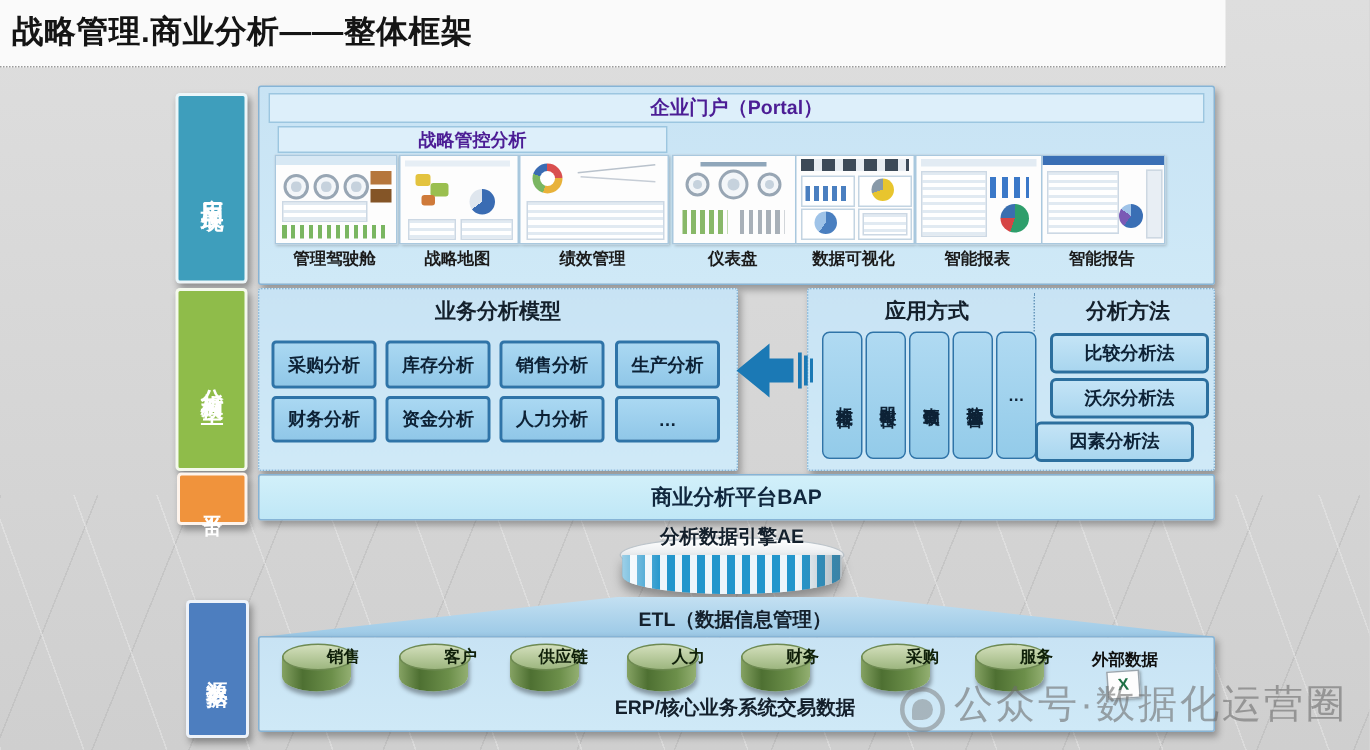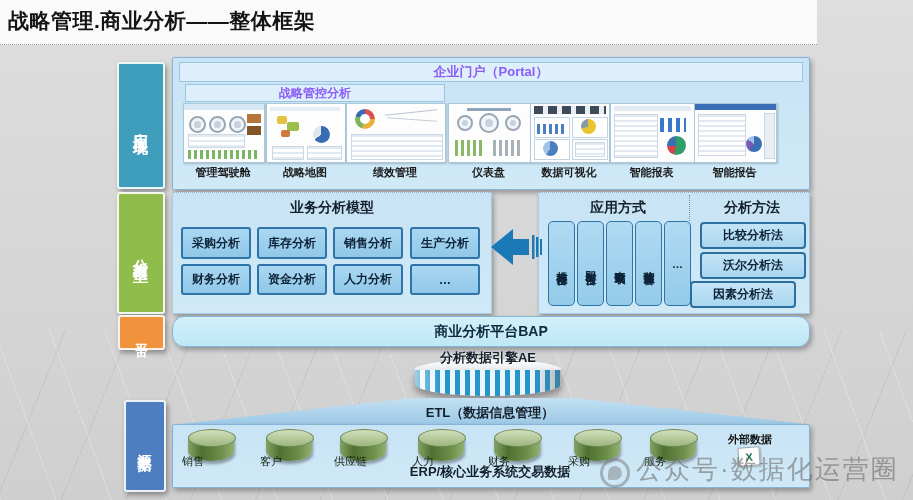--- a/index.html
+++ b/index.html
@@ -13,21 +13,21 @@
     background:
       repeating-linear-gradient(70deg, rgba(255,255,255,.55) 0 1px, transparent 1px 52px),
       repeating-linear-gradient(112deg, rgba(150,150,150,.45) 0 1px, transparent 1px 60px);}
   
   .rail{position:absolute;color:#fff;font-weight:bold;display:flex;align-items:center;justify-content:center;
     border:2px solid rgba(255,255,255,.9);border-radius:3px;box-shadow:2px 3px 5px rgba(0,0,0,.35);z-index:2;}
   .vtext{writing-mode:vertical-rl;text-orientation:upright;letter-spacing:3px;line-height:1;}
   
   .panel{position:absolute;background:linear-gradient(#c8e3f4,#cfe9f7);border:1px solid #86b4d6;border-radius:2px;
     box-shadow:2px 3px 5px rgba(0,0,0,.3);z-index:1;}
-  .hbar{position:absolute;background:#ddeffa;border:1px solid #9cc6e0;text-align:center;font-weight:bold;color:#8b5cf6;}
+  .hbar{position:absolute;background:#ddeffa;border:1px solid #9cc6e0;text-align:center;font-weight:bold;color:#4c1d95;}
   .seclabel{position:absolute;text-align:center;font-weight:bold;color:#14202c;}
   
   .thumb{position:absolute;top:103px;height:58px;background:#fdfdfd;border:1px solid #a9c8de;box-shadow:1px 1px 2px rgba(0,0,0,.2);overflow:hidden;}
   .thumb>div{position:absolute;}
   .gauge{border-radius:50%;border:2px solid #98a6b4;background:#f3f6f9;}
   .gauge:after{content:"";position:absolute;inset:26%;border-radius:50%;background:#c6d2dd;}
   .pie{border-radius:50%;}
   .rows{background:repeating-linear-gradient(#e1eaf2 0 2px,#fff 2px 5px);border:1px solid #ccd8e4;}
   .tlabel{position:absolute;top:165px;height:16px;text-align:center;font-size:11px;font-weight:bold;color:#1b1b1b;}
   
@@ -47,21 +47,21 @@
     background:linear-gradient(90deg,rgba(255,255,255,.55),rgba(255,255,255,0) 18%,rgba(255,255,255,0) 80%,rgba(90,105,115,.45));}
   .cyltop{position:absolute;left:0;top:0;width:148px;height:22px;border-radius:50%;
     background:linear-gradient(#ffffff,#d4dadf);border:1px solid #bcc4ca;}
   
   .db{position:absolute;width:46px;height:34px;}
   .dbbody{position:absolute;left:0;top:8px;width:46px;height:24px;
     background:linear-gradient(90deg,#85a263,#4e7032 30%,#6c8f4a 72%,#93af72);
     border-radius:0 0 23px 23px / 0 0 10px 10px;box-shadow:1px 3px 3px rgba(0,0,0,.35);}
   .dbtop{position:absolute;left:0;top:0;width:46px;height:16px;border-radius:50%;
     background:linear-gradient(#d3dfbc,#9db67f);border:1px solid #6e8a52;}
-  .dblabel{position:absolute;left:-6px;top:1px;width:58px;text-align:left;font-size:11px;font-weight:normal;color:#10200a;margin-top:24px;}
+  .dblabel{position:absolute;left:-6px;top:1px;width:58px;text-align:right;font-size:11px;font-weight:bold;color:#10200a;}
   
   .wm{position:absolute;z-index:6;color:rgba(110,110,110,.6);}
 </style>
 </head>
 <body>
 
 <div id="slide">
 
   <div class="floor"></div>
 
@@ -189,21 +189,21 @@
   <div class="vbox" style="left:635px;top:221px;width:25px;height:83px;z-index:2;">
     <span class="vtext" style="letter-spacing:1px;">监控预警</span>
   </div>
   <div class="vbox" style="left:664px;top:221px;width:25px;height:83px;z-index:2;">
     <span>…</span>
   </div>
   <div class="methbox" style="left:700px;top:222px;width:102px;height:23px;z-index:2;">比较分析法</div>
   <div class="methbox" style="left:700px;top:252px;width:102px;height:23px;z-index:2;">沃尔分析法</div>
   <div class="methbox" style="left:690px;top:281px;width:102px;height:23px;z-index:2;">因素分析法</div>
 
-  <div class="panel" style="left:172px;top:316px;width:636px;height:29px;background:linear-gradient(#d2f0fa,#bfe7f6);display:flex;align-items:center;justify-content:center;border-radius:12px;">
+  <div class="panel" style="left:172px;top:316px;width:636px;height:29px;background:linear-gradient(#d2f0fa,#bfe7f6);display:flex;align-items:center;justify-content:center;">
     <span style="font-size:14px;font-weight:bold;color:#10273d;">商业分析平台BAP</span>
   </div>
 
   <div class="seclabel" style="left:403px;top:349px;width:170px;font-size:13px;z-index:2;text-shadow:0 1px 0 rgba(255,255,255,.8);">分析数据引擎AE</div>
   <div class="cylwrap">
     <div class="cyltop"></div>
     <div class="cylbody"></div>
     <div class="cylshade"></div>
   </div>
 

